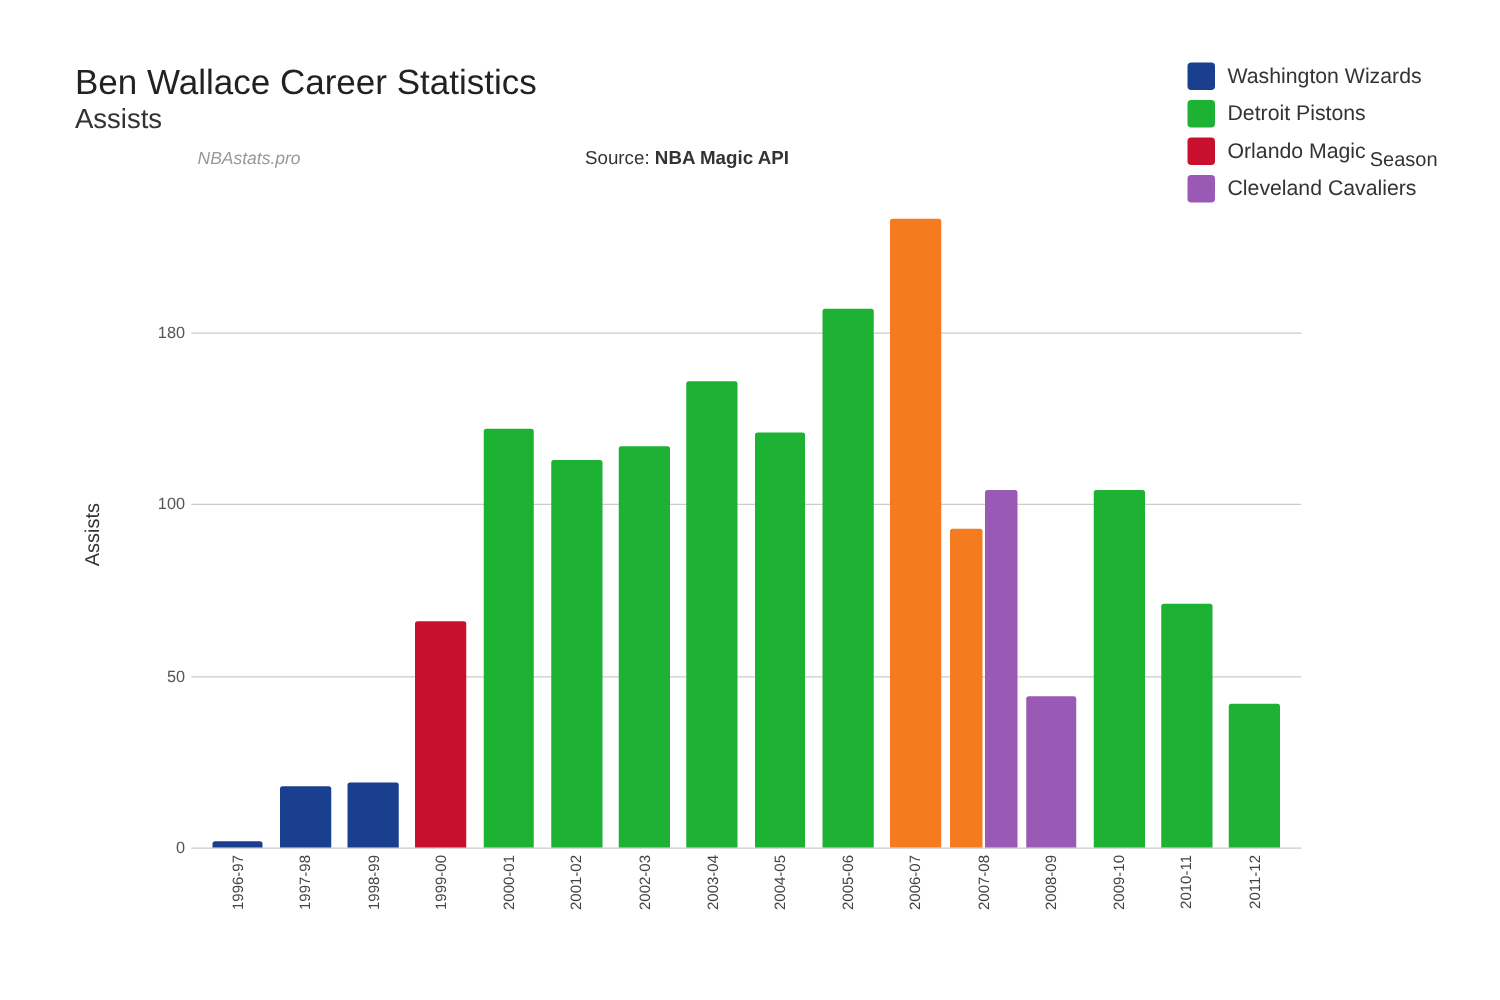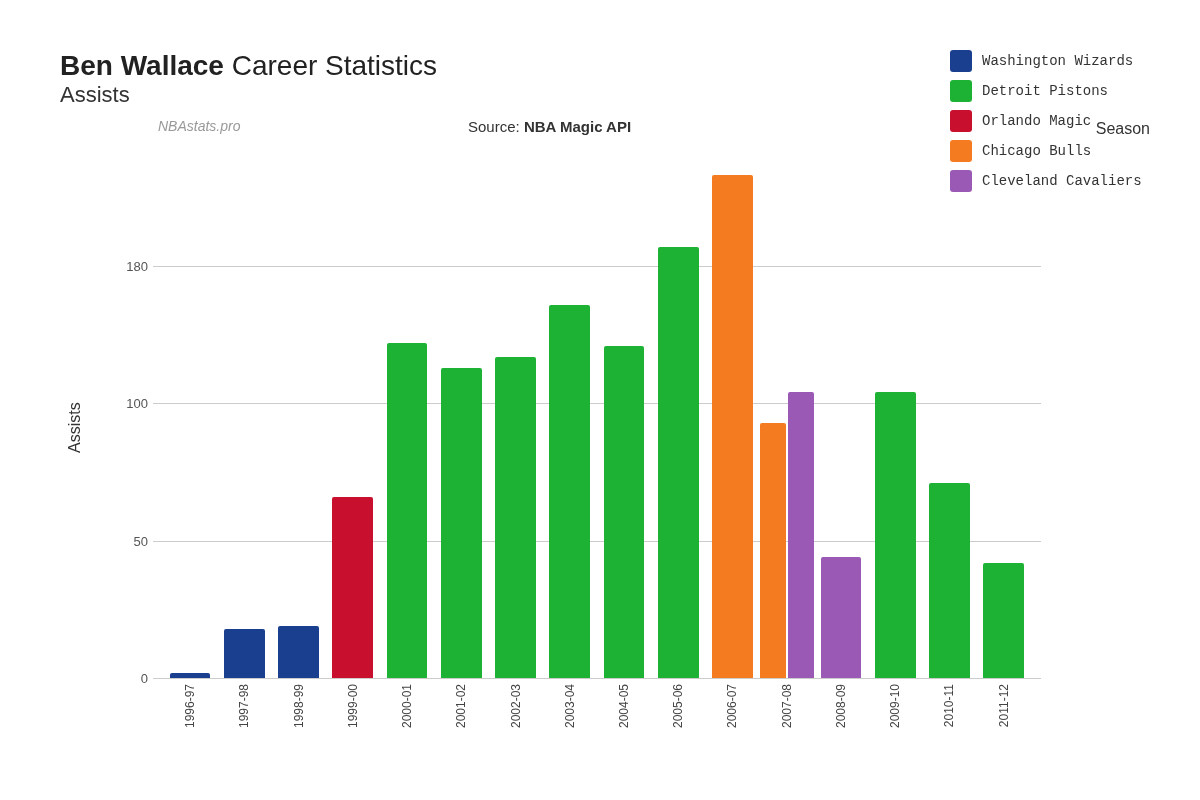--- a/index.html
+++ b/index.html
@@ -22,21 +22,21 @@
     }
     .title-area {
       margin-bottom: 6px;
     }
     .main-title {
       font-size: 28px;
       color: #222;
       font-weight: normal;
     }
     .main-title strong {
-      font-weight: bold;
+      font-weight: normal;
     }
     .sub-title {
       font-size: 22px;
       color: #333;
       font-weight: normal;
     }
     .chart-body {
       display: flex;
       flex-direction: row;
       margin-top: 10px;
@@ -153,23 +153,22 @@
     }
     .legend-title {
       font-size: 17px;
       color: #333;
       margin-bottom: 10px;
     }
     .legend-item {
       display: flex;
       align-items: center;
       margin-bottom: 8px;
-      font-size: 14px;
-      color: #333;
-      font-family: Liberation Mono, monospace;
+      font-size: 17px;
+      color: #333;
     }
     .legend-color {
       width: 22px;
       height: 22px;
       border-radius: 3px;
       margin-right: 10px;
       flex-shrink: 0;
     }
     .bottom-label {
       text-align: center;
@@ -327,23 +326,19 @@
           </div>
           <div class="legend-item">
             <div class="legend-color" style="background:#1db234"></div>
             <span>Detroit Pistons</span>
           </div>
           <div class="legend-item">
             <div class="legend-color" style="background:#c8102e"></div>
             <span>Orlando Magic</span>
           </div>
           <div class="legend-item">
-            <div class="legend-color" style="background:#f47b20"></div>
-            <span>Chicago Bulls</span>
-          </div>
-          <div class="legend-item">
             <div class="legend-color" style="background:#9b59b6"></div>
             <span>Cleveland Cavaliers</span>
           </div>
         </div>
     </div>
   </div>
 </div>
 
 </body></html>

